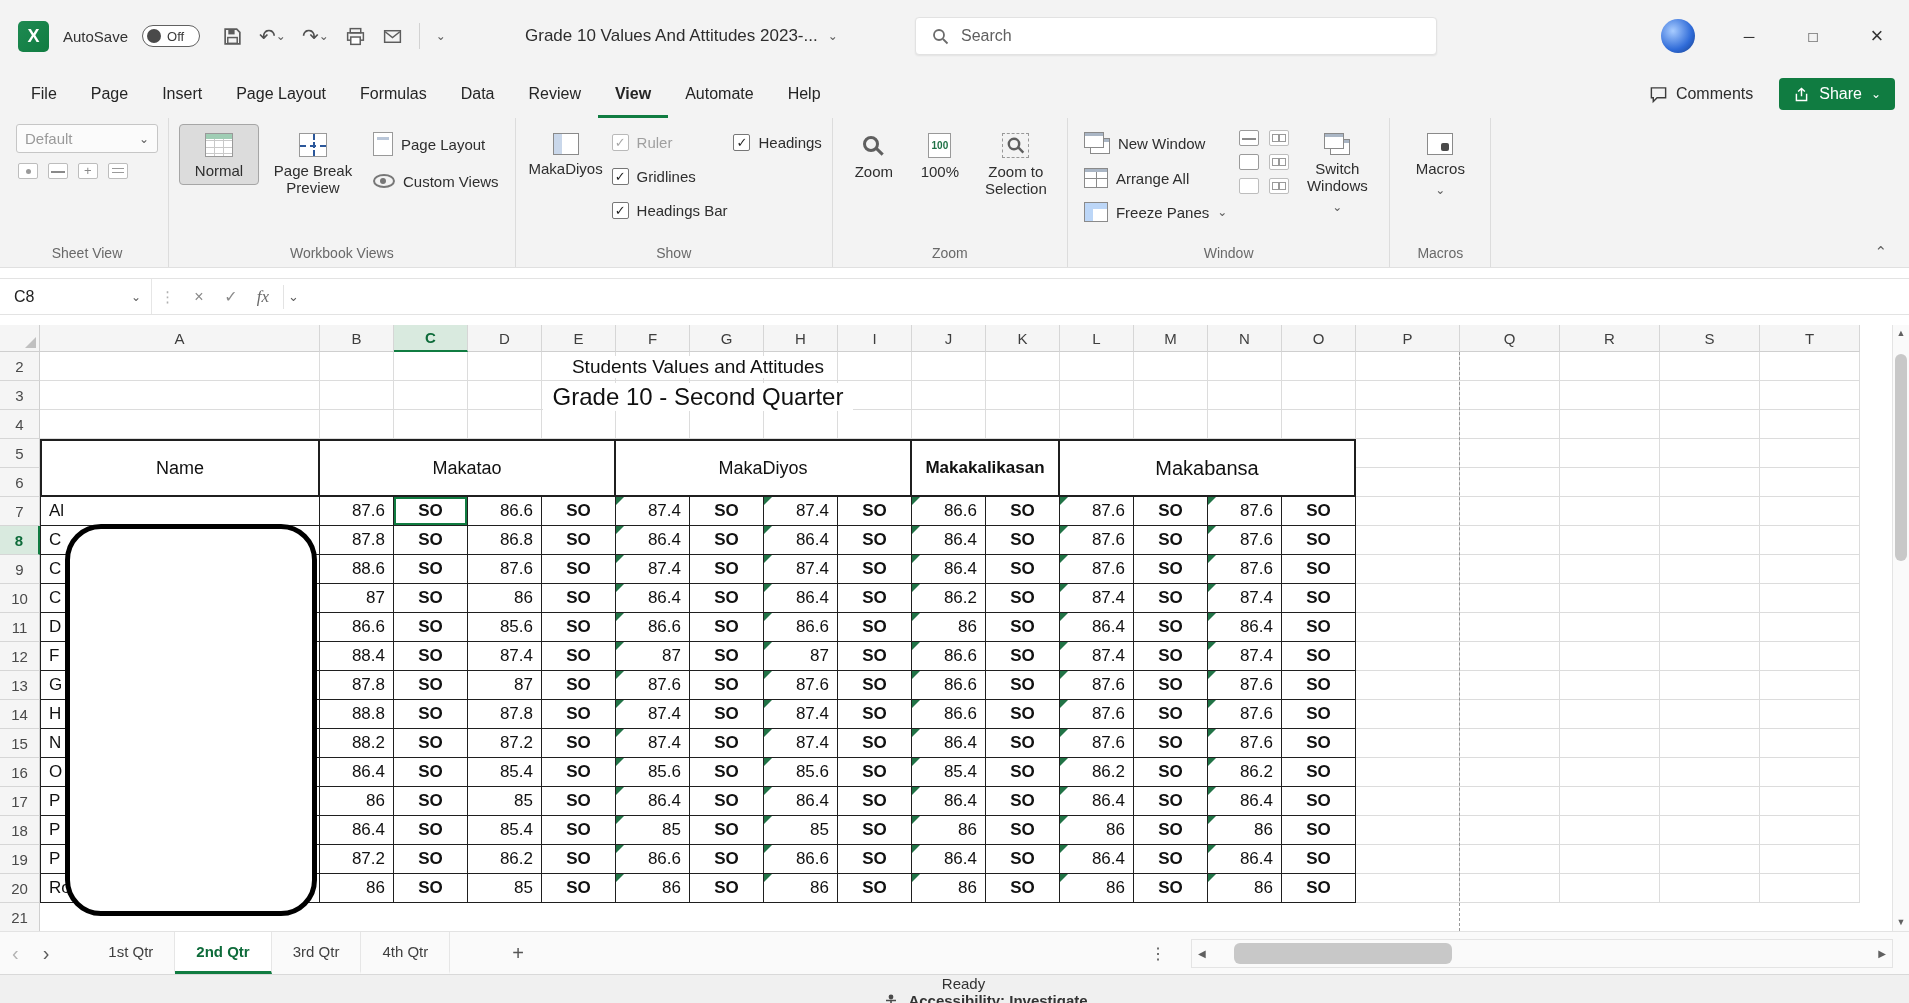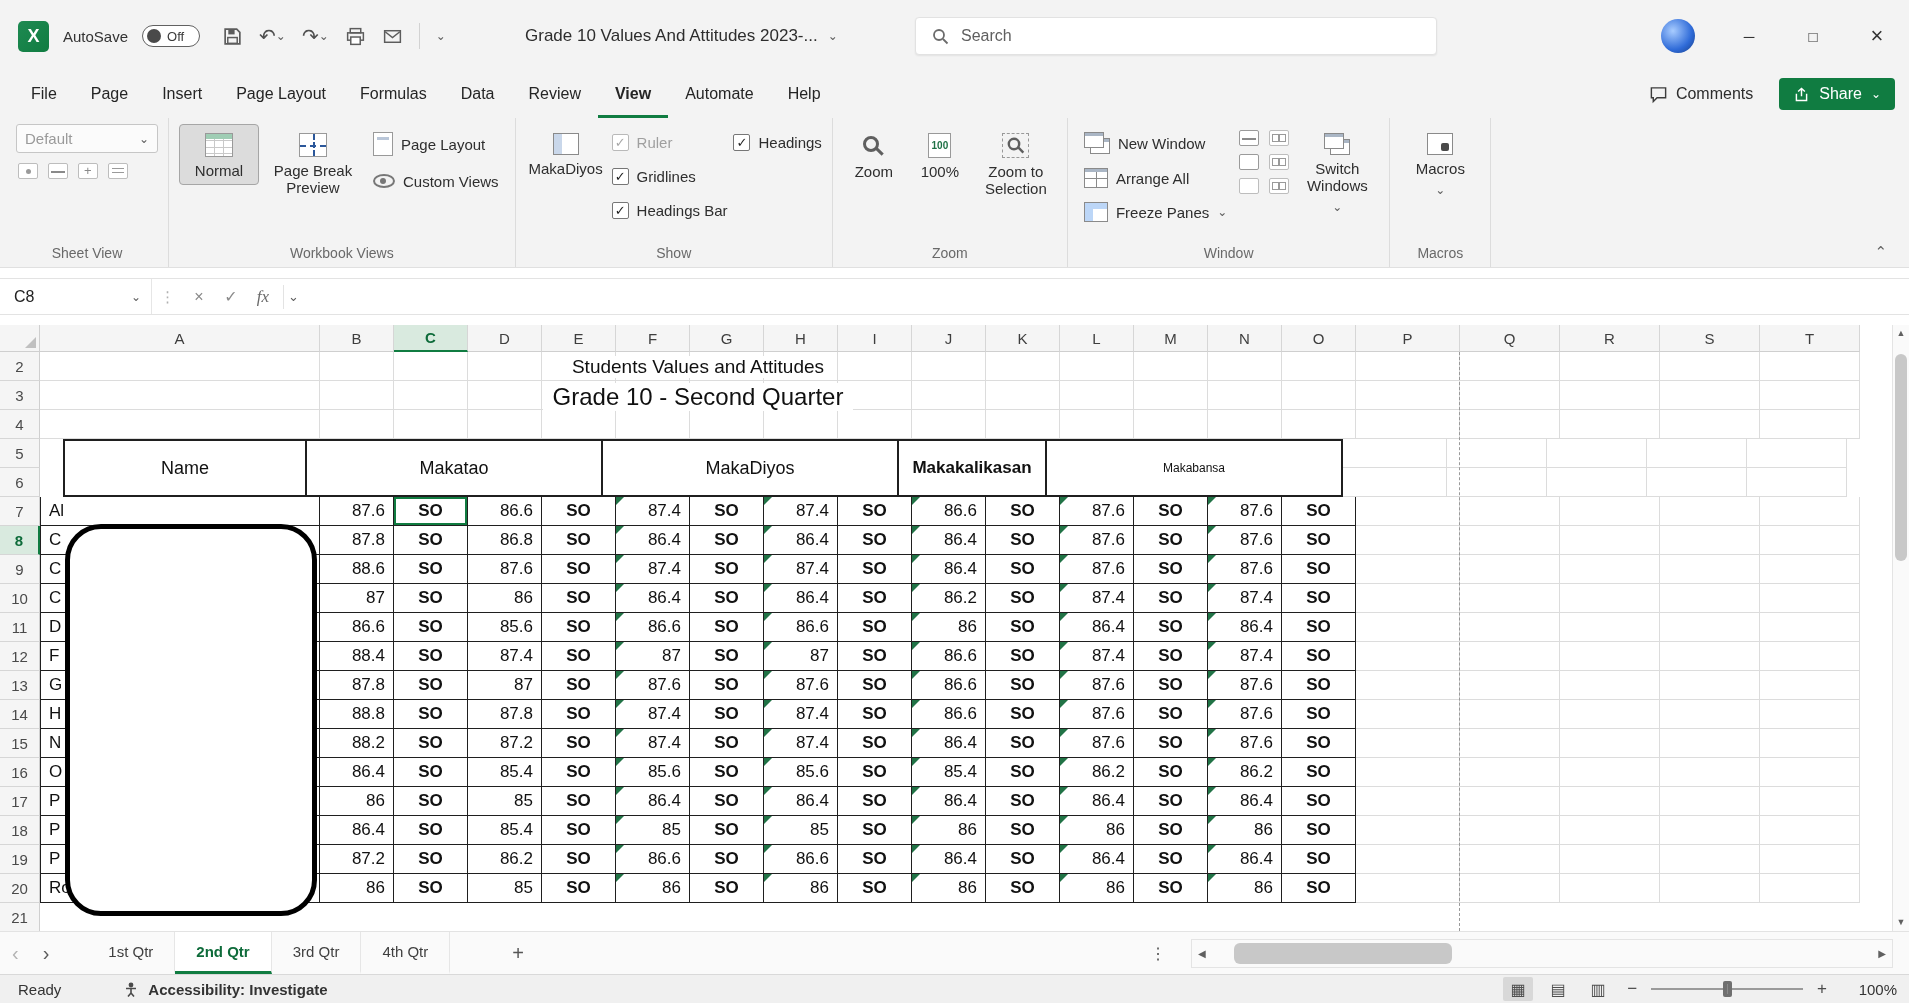--- a/index.html
+++ b/index.html
@@ -129,21 +129,21 @@
   .numc { justify-content:flex-end; padding-right:8px; }
   .soc { justify-content:center; font-weight:700; }
   .namecell { padding-left:8px; }
   .boys { font-weight:700; padding-left:6px; }
   .tri::before { content:''; position:absolute; left:0; top:0; border-top:8px solid #217346; border-right:8px solid transparent; }
   .sel { box-shadow:inset 0 0 0 2px #107c41; z-index:2; }
   .band { height:58px; }
   .bandcell { height:58px; flex:none; background:#fff; border-top:2px solid #1f1f1f; border-bottom:2px solid #1f1f1f; border-right:2px solid #1f1f1f; display:flex; align-items:center; justify-content:center; font-size:18px; color:#111; }
   .b0 { border-left:2px solid #1f1f1f; }
   .b3 { font-weight:700; font-size:17px; }
-  .b4 { font-size:12px; }
+  .b4 { font-size:20px; }
   .bandpt { display:flex; flex-direction:column; }
   .titleoverlay { position:absolute; left:0; width:1316px; display:flex; align-items:center; justify-content:center; z-index:1; pointer-events:none; }
   .titleoverlay span { background:#fff; padding:0 10px; white-space:nowrap; }
   .t1 { top:0; height:29px; font-size:19px; color:#101010; }
   .t2 { top:29px; height:31px; font-size:24px; color:#101010; }
   .pagebreak { position:absolute; left:1419px; top:0; height:100%; border-left:1px dashed #9a9a9a; z-index:1; }
   .redaction { position:absolute; left:25px; top:172px; width:252px; height:392px; background:#fff; border:5px solid #000; border-radius:36px; z-index:3; }
 
   
   .vscroll { position:absolute; top:325px; right:0; width:17px; height:606px; background:#fafafa; border-left:1px solid #e4e4e4; display:flex; flex-direction:column; align-items:center; }
@@ -159,21 +159,21 @@
   .stab { display:flex; align-items:center; padding:0 21px; font-size:15px; color:#3f3f3f; border-right:1px solid #e6e6e6; border-bottom:3px solid transparent; }
   .stab.active { background:#fff; color:#0e6b3a; font-weight:700; border-bottom:3px solid #107c41; }
   .addsheet { display:flex; align-items:center; padding:0 14px; margin-left:48px; font-size:20px; color:#555; }
   .smore { position:absolute; left:1150px; top:0; height:43px; display:flex; align-items:center; font-size:16px; color:#555; }
   .hscroll { position:absolute; left:1191px; right:16px; top:7px; height:29px; background:#fafafa; border:1px solid #e4e4e4; display:flex; align-items:center; }
   .hscroll .sarr { padding:0 6px; font-size:10px; }
   .htrack { position:relative; flex:1; height:100%; }
   .hthumb { position:absolute; left:22px; top:3px; width:218px; height:21px; background:#c8c8c8; border-radius:6px; }
 
   
-  .statusbar { position:absolute; top:974px; left:0; width:100%; height:29px; background:#f0f0f0; border-top:1px solid #d9d9d9; display:flex; align-items:center; font-size:15px; color:#333; }
+  .statusbar { position:absolute; top:974px; left:0; width:100%; height:29px; background:#f0f0f0; border-top:1px solid #d9d9d9; display:flex; align-items:center; font-size:15px; color:#333;flex-direction:column; }
   .ready { margin-left:18px; }
   .acc { margin-left:62px; display:flex; align-items:center; gap:9px; font-weight:700; }
   .sright { margin-left:auto; display:flex; align-items:center; gap:10px; margin-right:12px; }
   .vm { width:30px; height:24px; display:flex; align-items:center; justify-content:center; font-size:16px; color:#4f4f4f; border-radius:2px; }
   .vm.active { background:#d8d8d8; }
   .zctrl { font-size:17px; color:#4a4a4a; padding:0 4px; }
   .slider { position:relative; width:152px; height:20px; }
   .slider::before { content:''; position:absolute; left:0; right:0; top:9px; height:2px; background:#9a9a9a; }
   .slider::after { content:''; position:absolute; left:50%; top:5px; width:1px; height:10px; background:#8a8a8a; }
   .sthumb { position:absolute; left:50%; top:2px; width:9px; height:16px; margin-left:-4px; background:#6f6f6f; border-radius:2px; }
@@ -542,21 +542,21 @@
               <div class="cell gcell" style="width: 74px;"></div>
               <div class="cell gcell" style="width: 74px;"></div>
               <div class="cell gcell" style="width: 74px;"></div>
               <div class="cell gcell" style="width: 104px;"></div>
               <div class="cell gcell" style="width: 100px;"></div>
               <div class="cell gcell" style="width: 100px;"></div>
               <div class="cell gcell" style="width: 100px;"></div>
               <div class="cell gcell" style="width: 100px;"></div>
             </div>
             <div class="crow band">
-              <div class="bandcell b0" style="width: 244px; margin-left: 23px;">Name</div>
+              <div class="bandcell b0" style="width: 280px;">Name</div>
               <div class="bandcell b2" style="width: 296px;">Makatao</div>
               <div class="bandcell b1" style="width: 296px;">MakaDiyos</div>
               <div class="bandcell b3" style="width: 148px;">Makakalikasan</div>
               <div class="bandcell b4" style="width: 296px;">Makabansa</div>
               <div class="bandpt">
                 <div class="crow">
                   <div class="cell gcell" style="width: 104px;"></div>
                   <div class="cell gcell" style="width: 100px;"></div>
                   <div class="cell gcell" style="width: 100px;"></div>
                   <div class="cell gcell" style="width: 100px;"></div>

